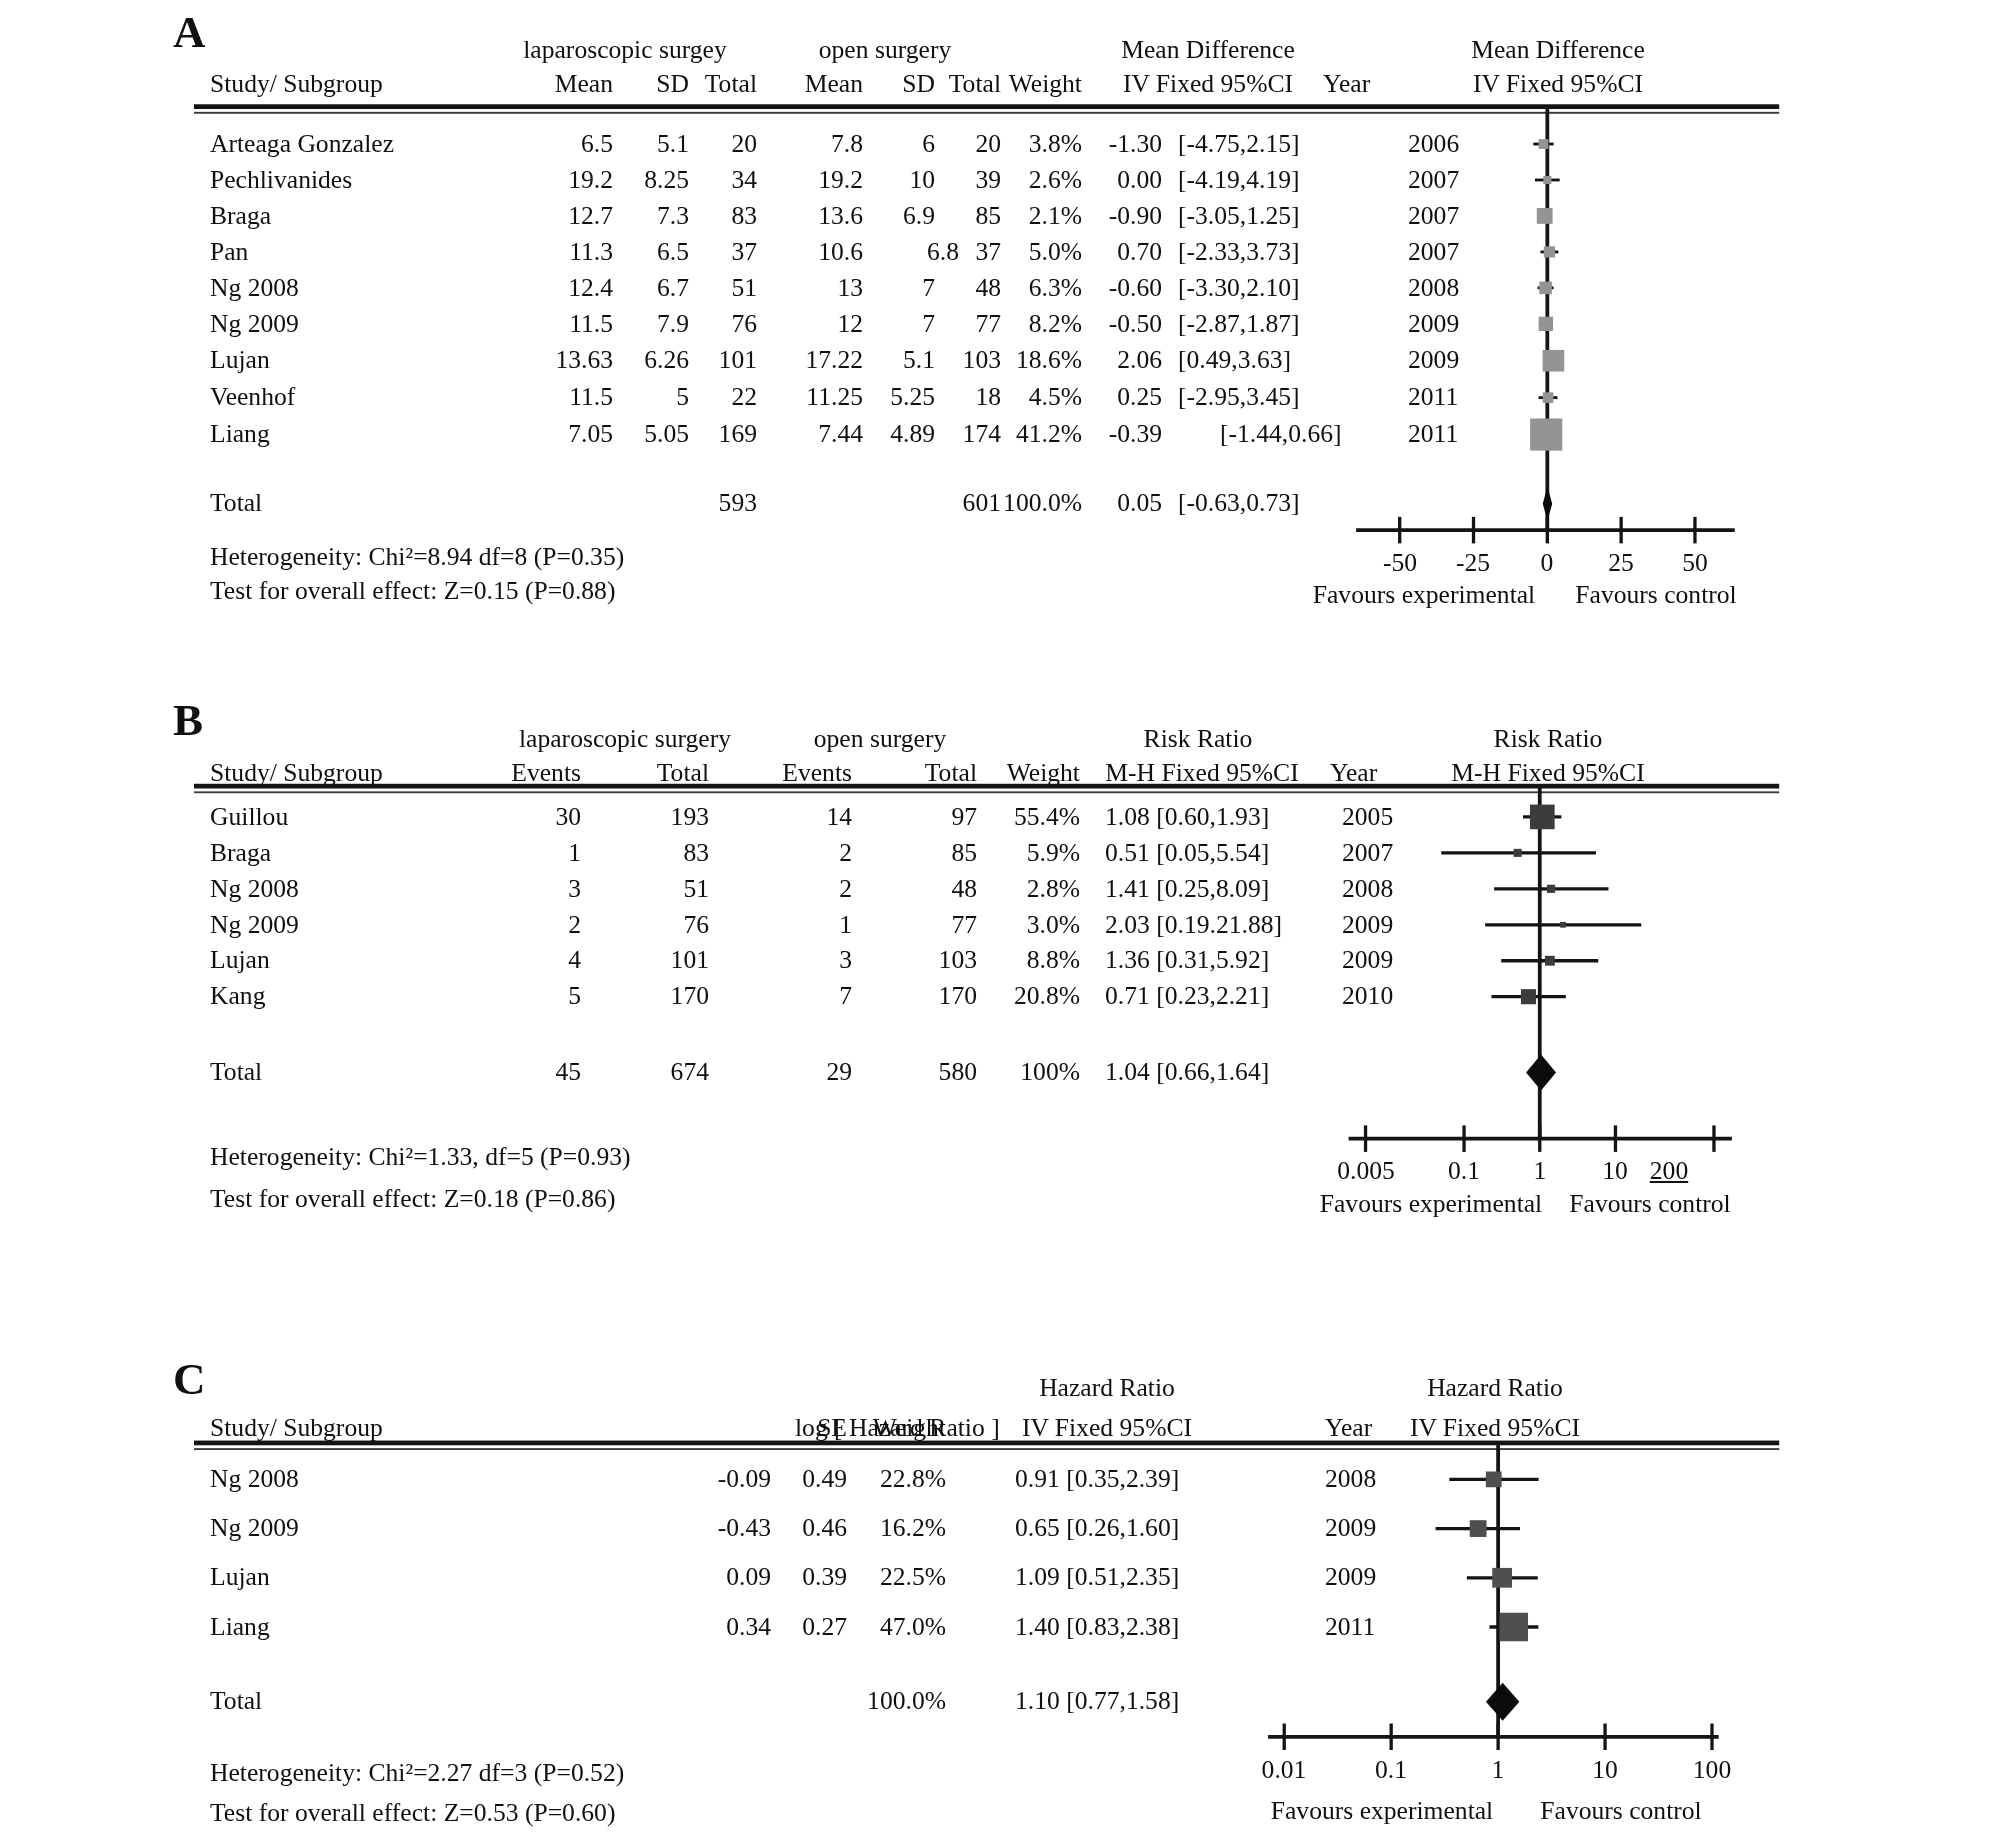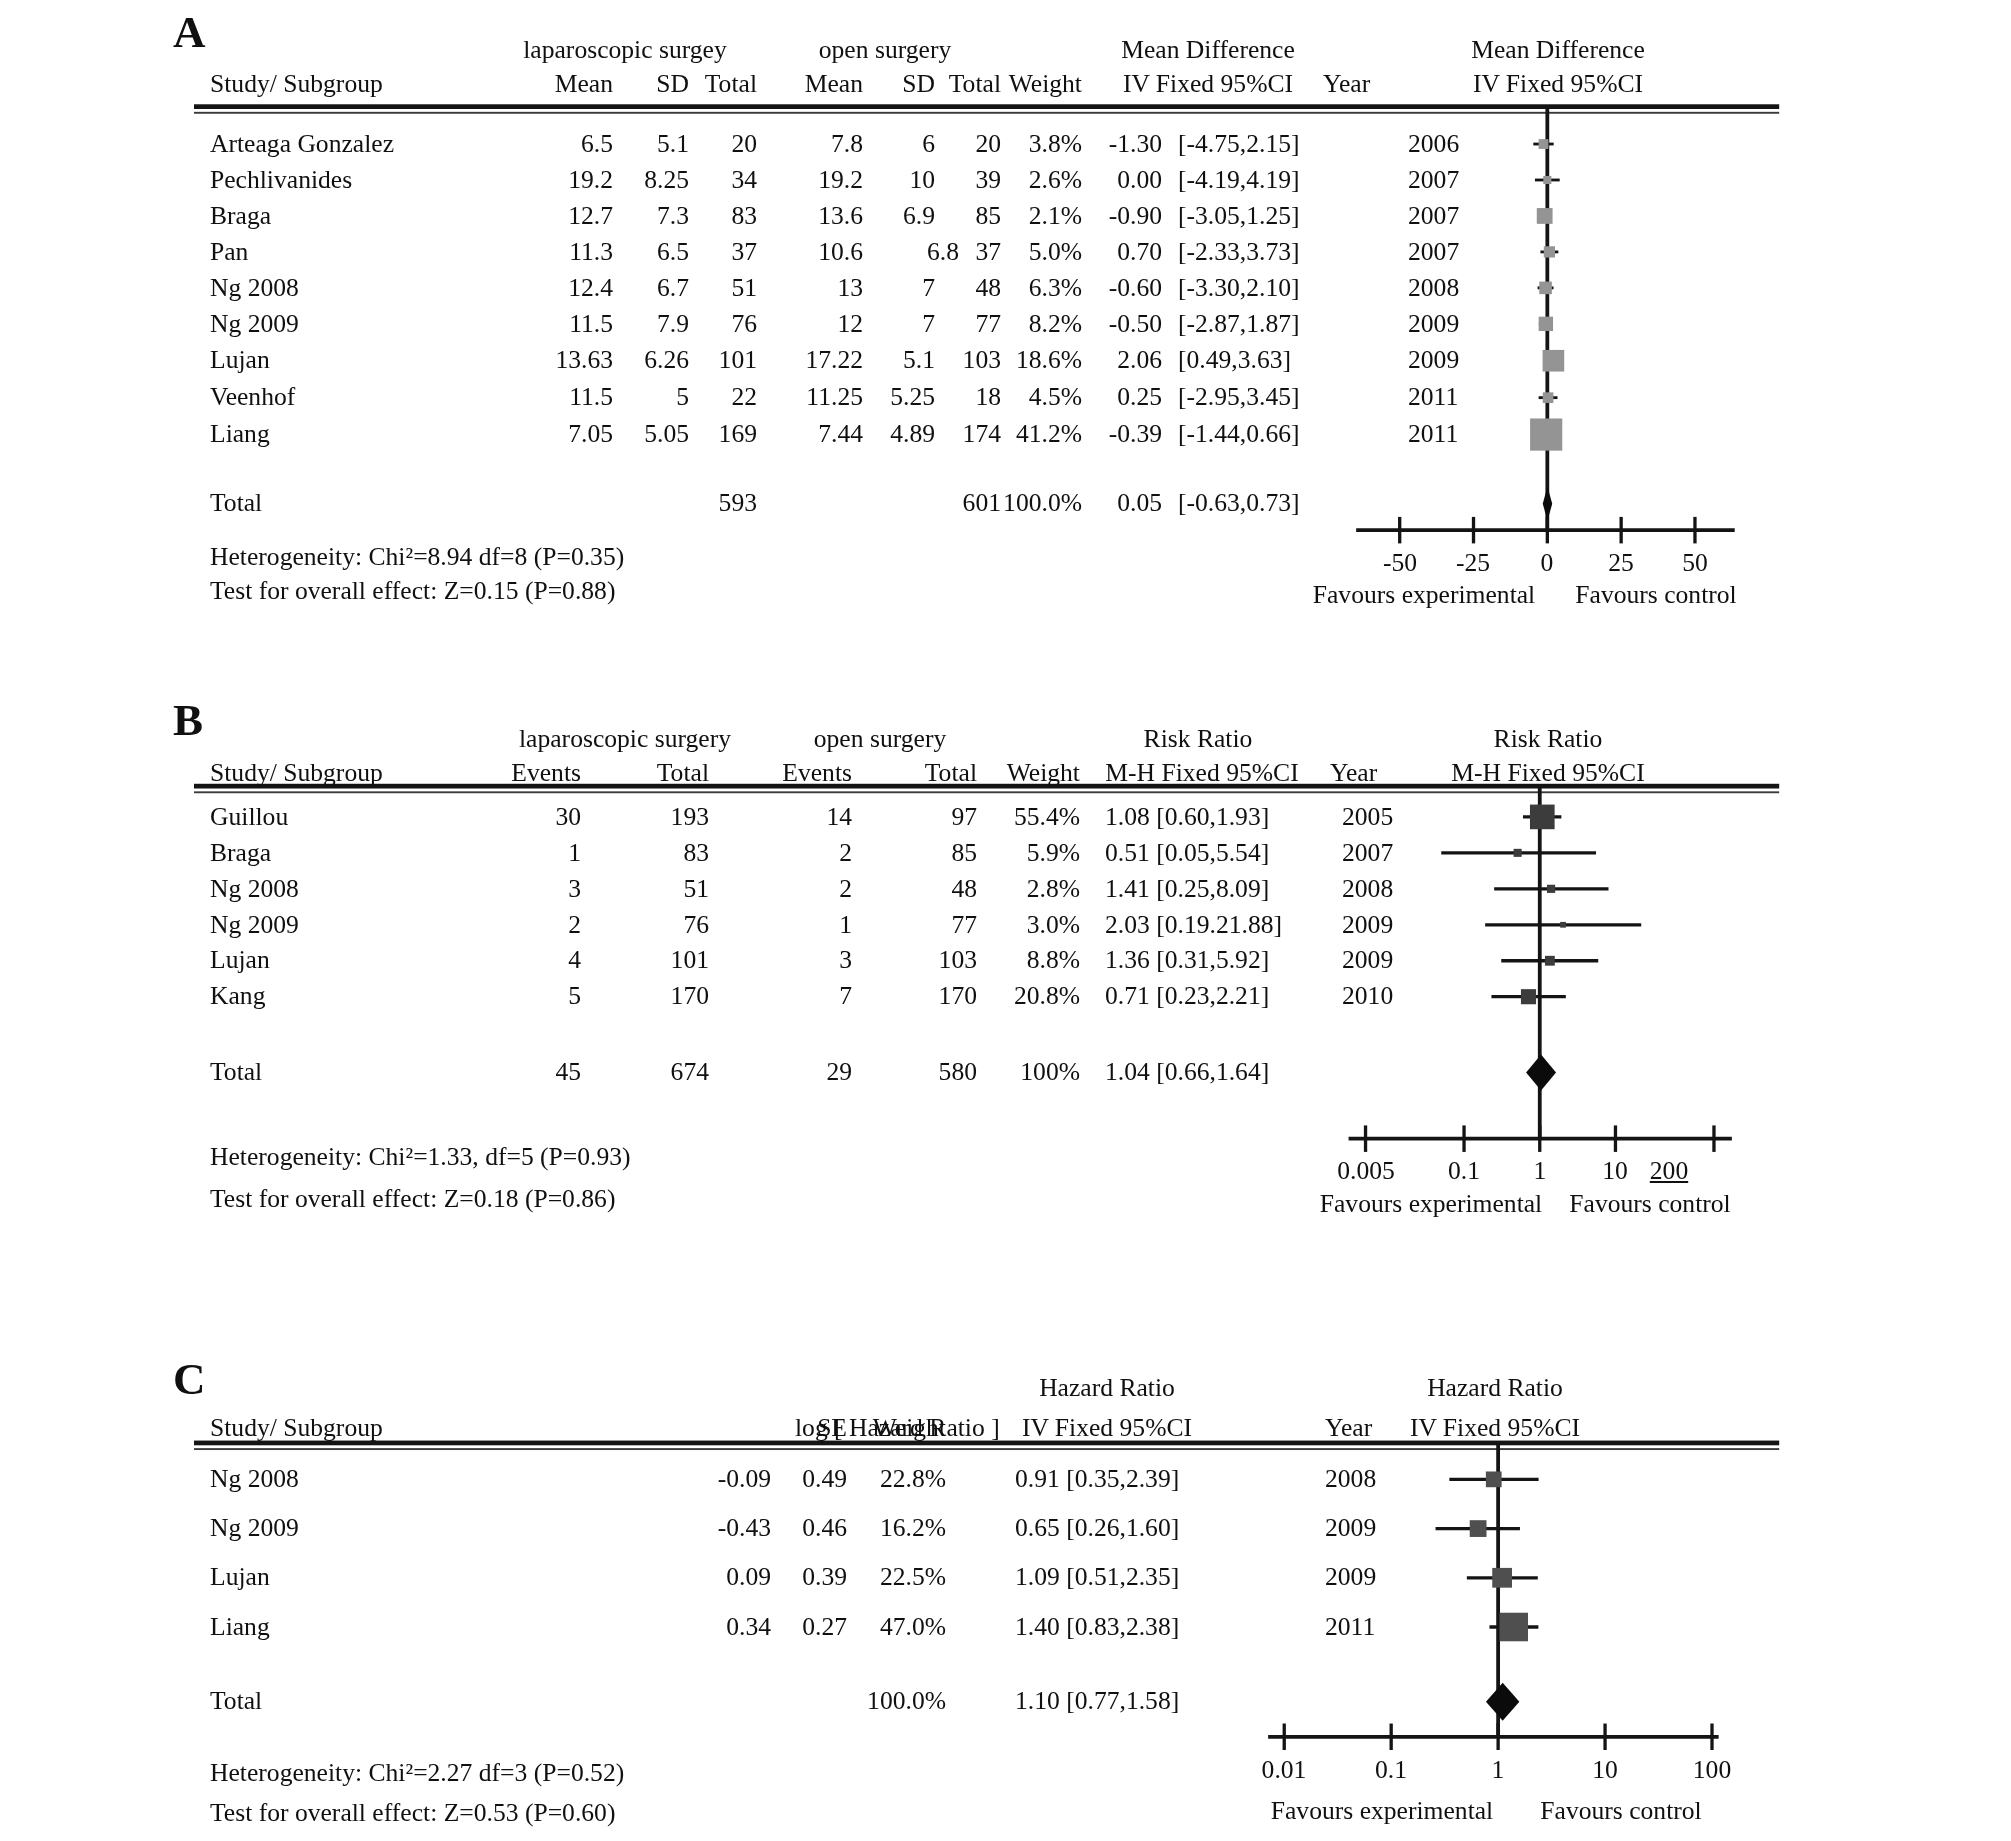--- a/index.html
+++ b/index.html
@@ -215,21 +215,21 @@
         <div>
           <div class="t" style="left: 210px; top: 418px;">Liang</div>
           <div class="t r" style="left: 613px; top: 418px;">7.05</div>
           <div class="t r" style="left: 689px; top: 418px;">5.05</div>
           <div class="t r" style="left: 757px; top: 418px;">169</div>
           <div class="t r" style="left: 863px; top: 418px;">7.44</div>
           <div class="t r" style="left: 935px; top: 418px;">4.89</div>
           <div class="t r" style="left: 1001px; top: 418px;">174</div>
           <div class="t r" style="left: 1082px; top: 418px;">41.2%</div>
           <div class="t r" style="left: 1162px; top: 418px;">-0.39</div>
-          <div class="t" style="left: 1178px; top: 418px;">[-1.44,0.66]</div>
+          <div class="t" style="left: 1220px; top: 418px;">[-1.44,0.66]</div>
           <div class="t" style="left: 1408px; top: 418px;">2011</div>
         </div>
         <div>
           <div class="t" style="left: 210px; top: 487px;">Total</div>
           <div class="t r" style="left: 757px; top: 487px;">593</div>
           <div class="t r" style="left: 1001px; top: 487px;">601</div>
           <div class="t r" style="left: 1082px; top: 487px;">100.0%</div>
           <div class="t r" style="left: 1162px; top: 487px;">0.05</div>
           <div class="t" style="left: 1178px; top: 487px;">[-0.63,0.73]</div>
         </div>

